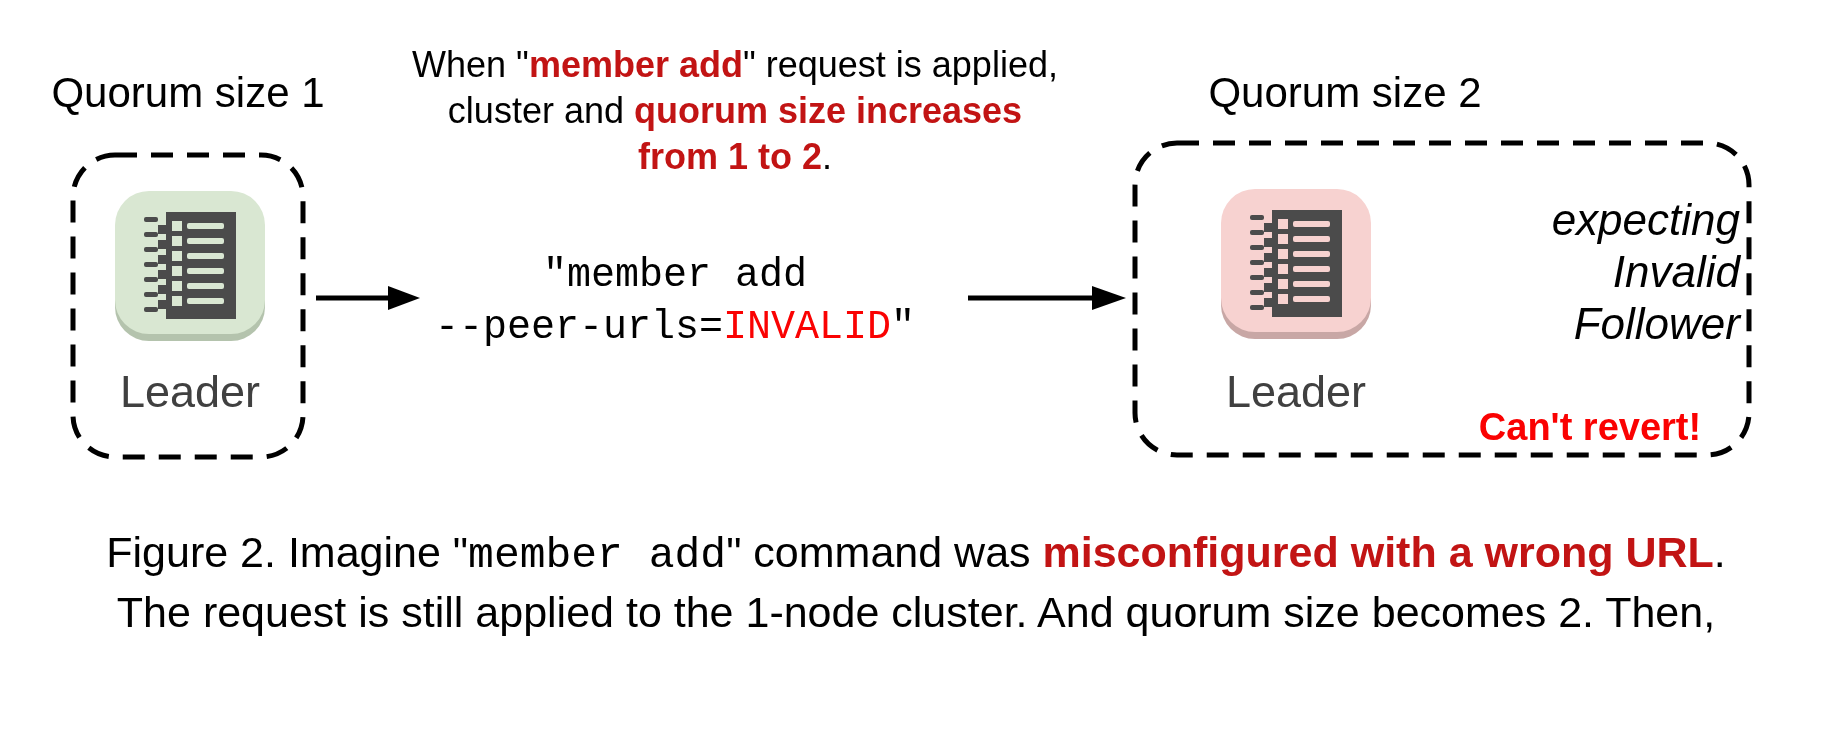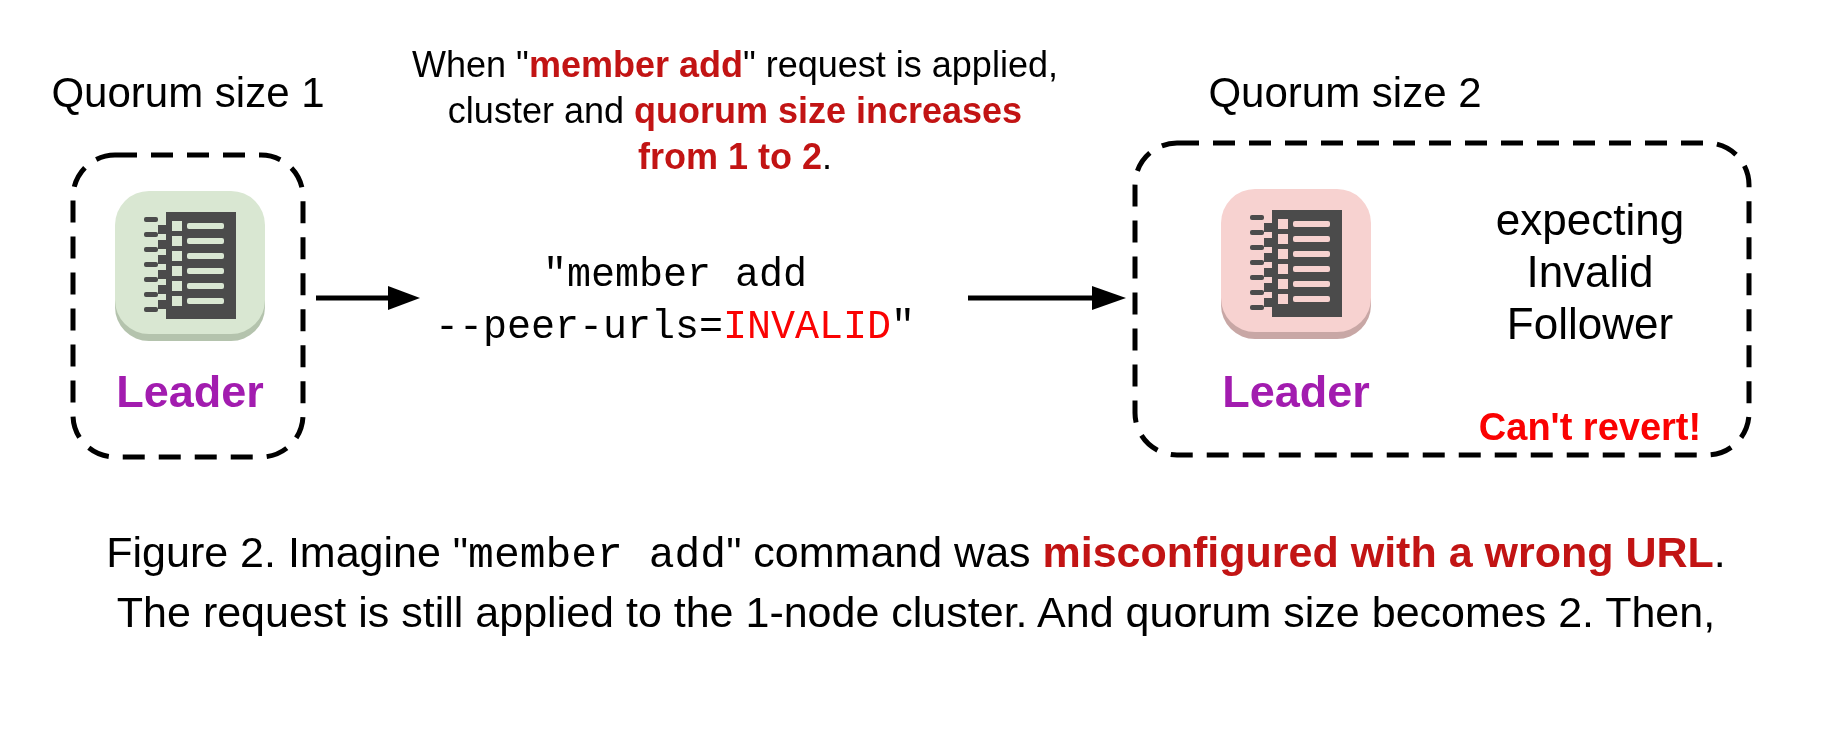--- a/index.html
+++ b/index.html
@@ -3,24 +3,24 @@
 <meta charset="utf-8">
 <style>
   html,body{margin:0;padding:0;background:#fff;}
   .canvas{
     position:relative;width:1832px;height:738px;background:#fff;
     font-family:"Liberation Sans",sans-serif;color:#000;overflow:hidden;
   }
   .abs{position:absolute;}
   .center{text-align:center;}
   .heading{font-size:42px;line-height:1.1;color:#000;white-space:nowrap;}
-  .node-label{font-size:45px;color:#a21caf;font-weight:bold;}
+  .node-label{font-size:45px;color:#404040;}
   .top-note{font-size:36px;line-height:46px;font-weight:400;}
   .command{font-family:"Liberation Mono","DejaVu Sans Mono",monospace;font-size:40px;line-height:52px;white-space:nowrap;}
-  .status-italic{font-size:44px;line-height:52px;}
+  .status-italic{font-style:italic;font-size:44px;line-height:52px;text-align:right;}
   .warning{font-size:38px;font-weight:700;color:var(--red-bright);white-space:nowrap;}
   .caption{font-size:43px;line-height:56px;}
   
   .seg-n{color:#000;}
   .seg-rb{color:var(--red-dark);font-weight:700;}
   .seg-i{}
   .seg-m{font-family:"Liberation Mono","DejaVu Sans Mono",monospace;}
   .seg-mr{font-family:"Liberation Mono","DejaVu Sans Mono",monospace;color:var(--red-bright);}
   
   .icon-green .bg{fill:var(--icon-green-bg);}

